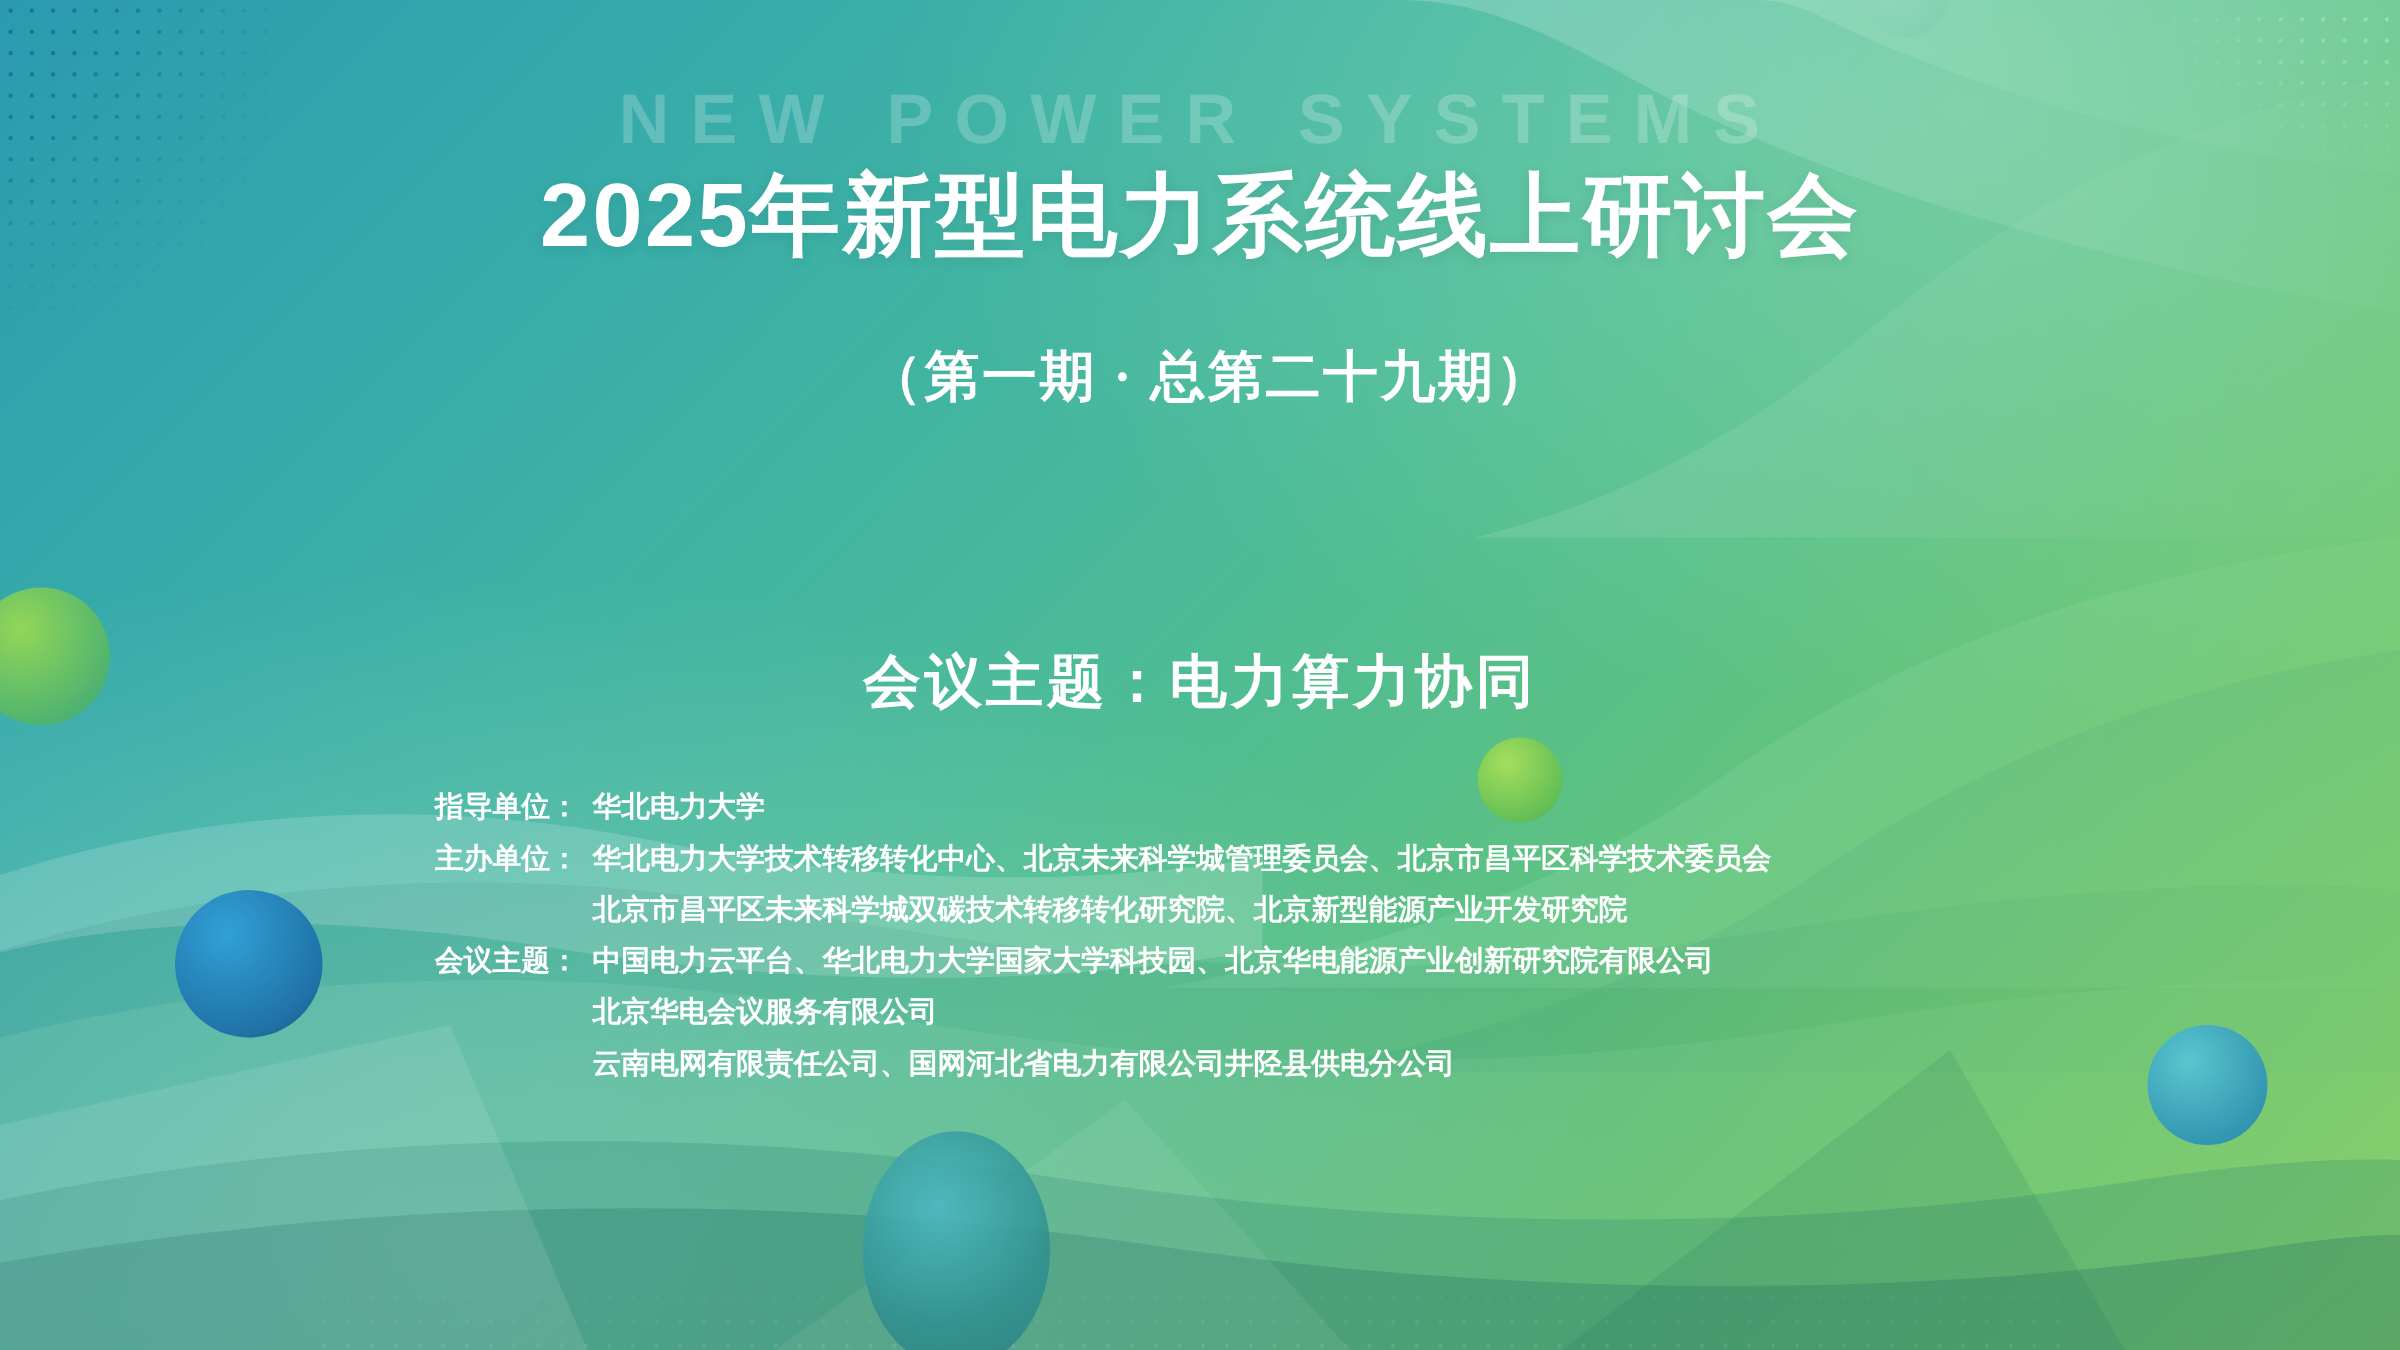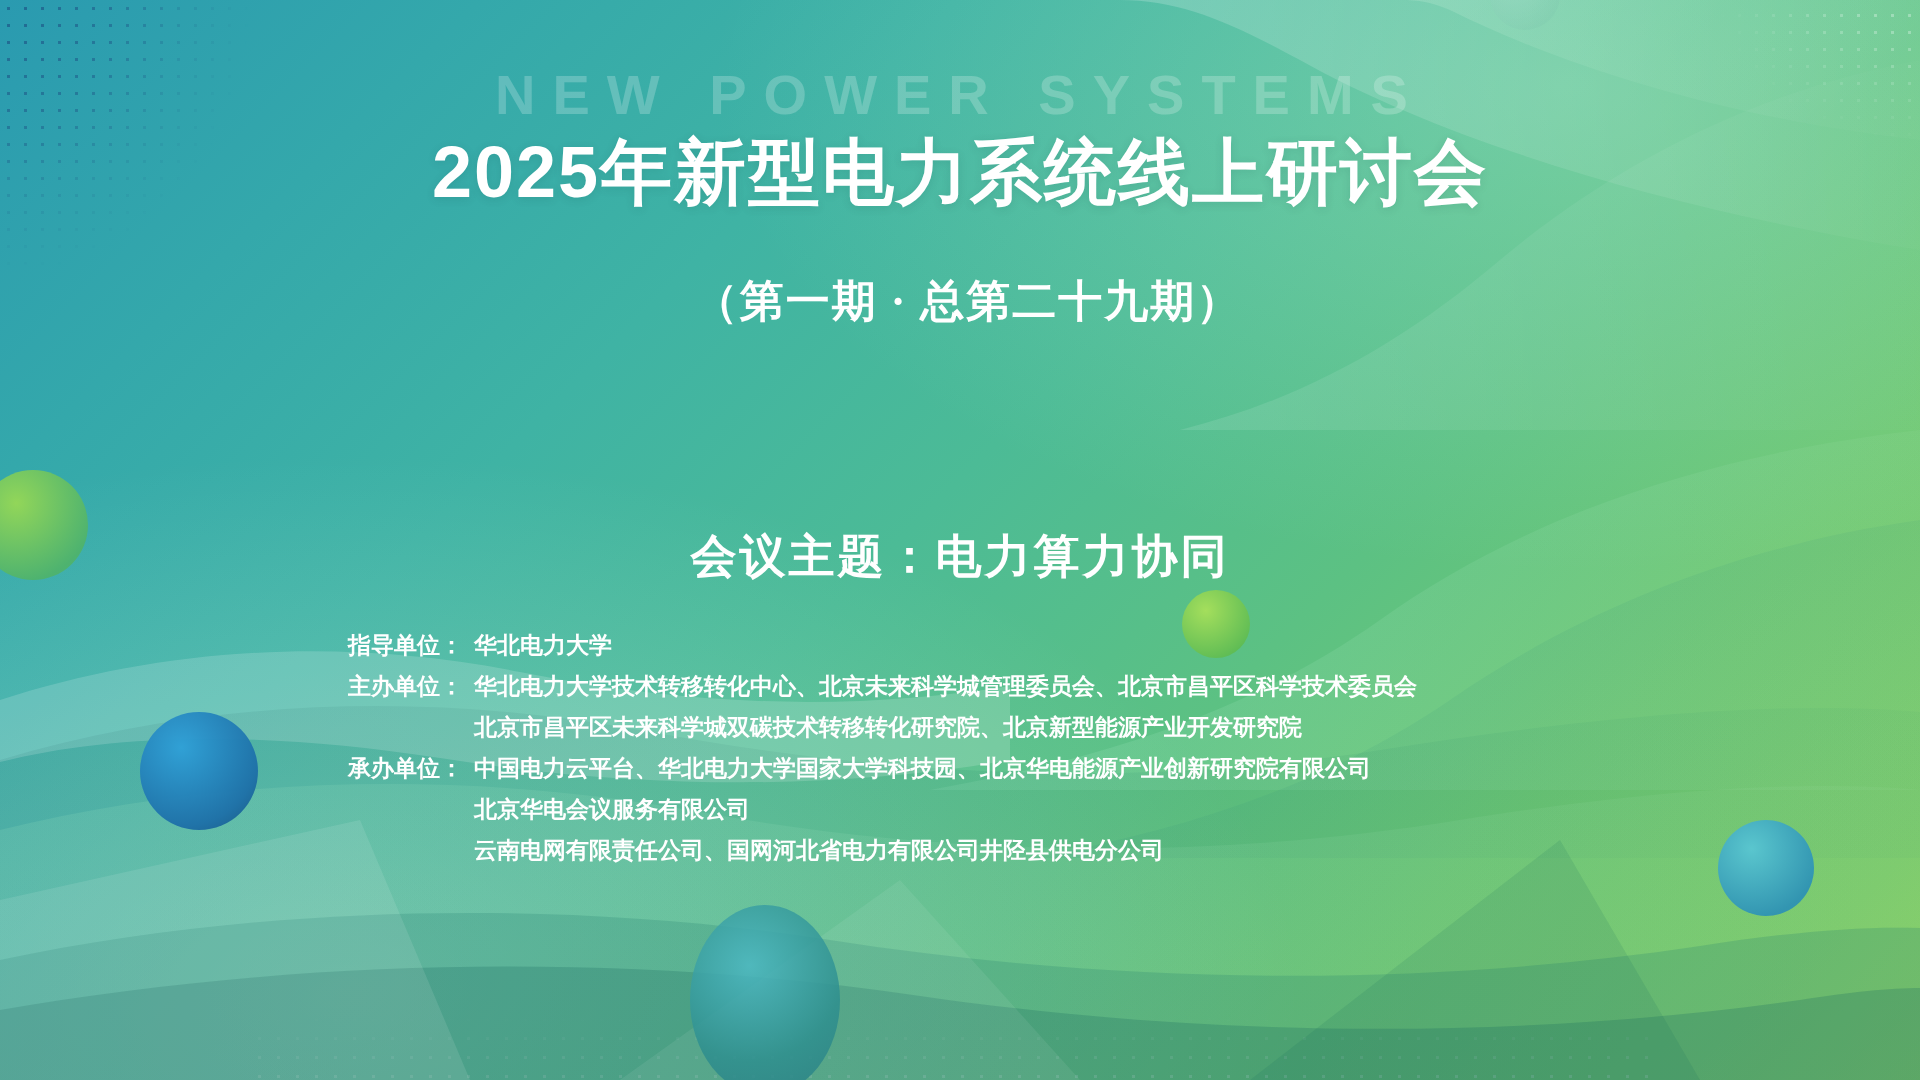--- a/index.html
+++ b/index.html
@@ -108,21 +108,21 @@
   }
   .pill-text{
     font-size:36px; font-weight:bold; color:#ffffff;
     letter-spacing:1px; white-space:nowrap;
     font-family:"Liberation Sans","DejaVu Sans",sans-serif;
   }
   .pill-gap{ display:inline-block; width:34px; }
   .pill-gap-sm{ display:inline-block; width:18px; }
 
   .theme{
-    position:absolute; left:0; right:0; top:526px;
+    position:absolute; left:0; right:0; top:515px;
     text-align:center;
     font-size:46px; font-weight:bold; color:#ffffff;
     letter-spacing:3px; white-space:nowrap;
     font-family:"Liberation Serif","DejaVu Serif",serif;
   }
 
   .orgblock{
     position:absolute; left:348px; top:625px;
     font-size:23px; line-height:41px;
     color:#ffffff; font-weight:bold;
@@ -217,20 +217,20 @@
 
     <div class="theme">会议主题：电力算力协同</div>
 
     <div class="orgblock">
 
       <span class="org-row"><span class="org-label">指导单位：</span><span>华北电力大学</span></span>
 
       <span class="org-row"><span class="org-label">主办单位：</span><span>华北电力大学技术转移转化中心、北京未来科学城管理委员会、北京市昌平区科学技术委员会</span></span>
       <span class="org-row"><span class="org-indent"></span><span>北京市昌平区未来科学城双碳技术转移转化研究院、北京新型能源产业开发研究院</span></span>
 
-      <span class="org-row"><span class="org-label">承办单位：</span><span>中国电力云平台、华北电力大学国家大学科技园、北京华电能源产业创新研究院有限公司</span></span>
+      <span class="org-row"><span class="org-label">会议主题：</span><span>中国电力云平台、华北电力大学国家大学科技园、北京华电能源产业创新研究院有限公司</span></span>
       <span class="org-row"><span class="org-indent"></span><span>北京华电会议服务有限公司</span></span>
 
       <span class="org-row"><span class="org-indent"></span><span>云南电网有限责任公司、国网河北省电力有限公司井陉县供电分公司</span></span>
 
     </div>
   </div>
 </div>
 
 </body></html>

